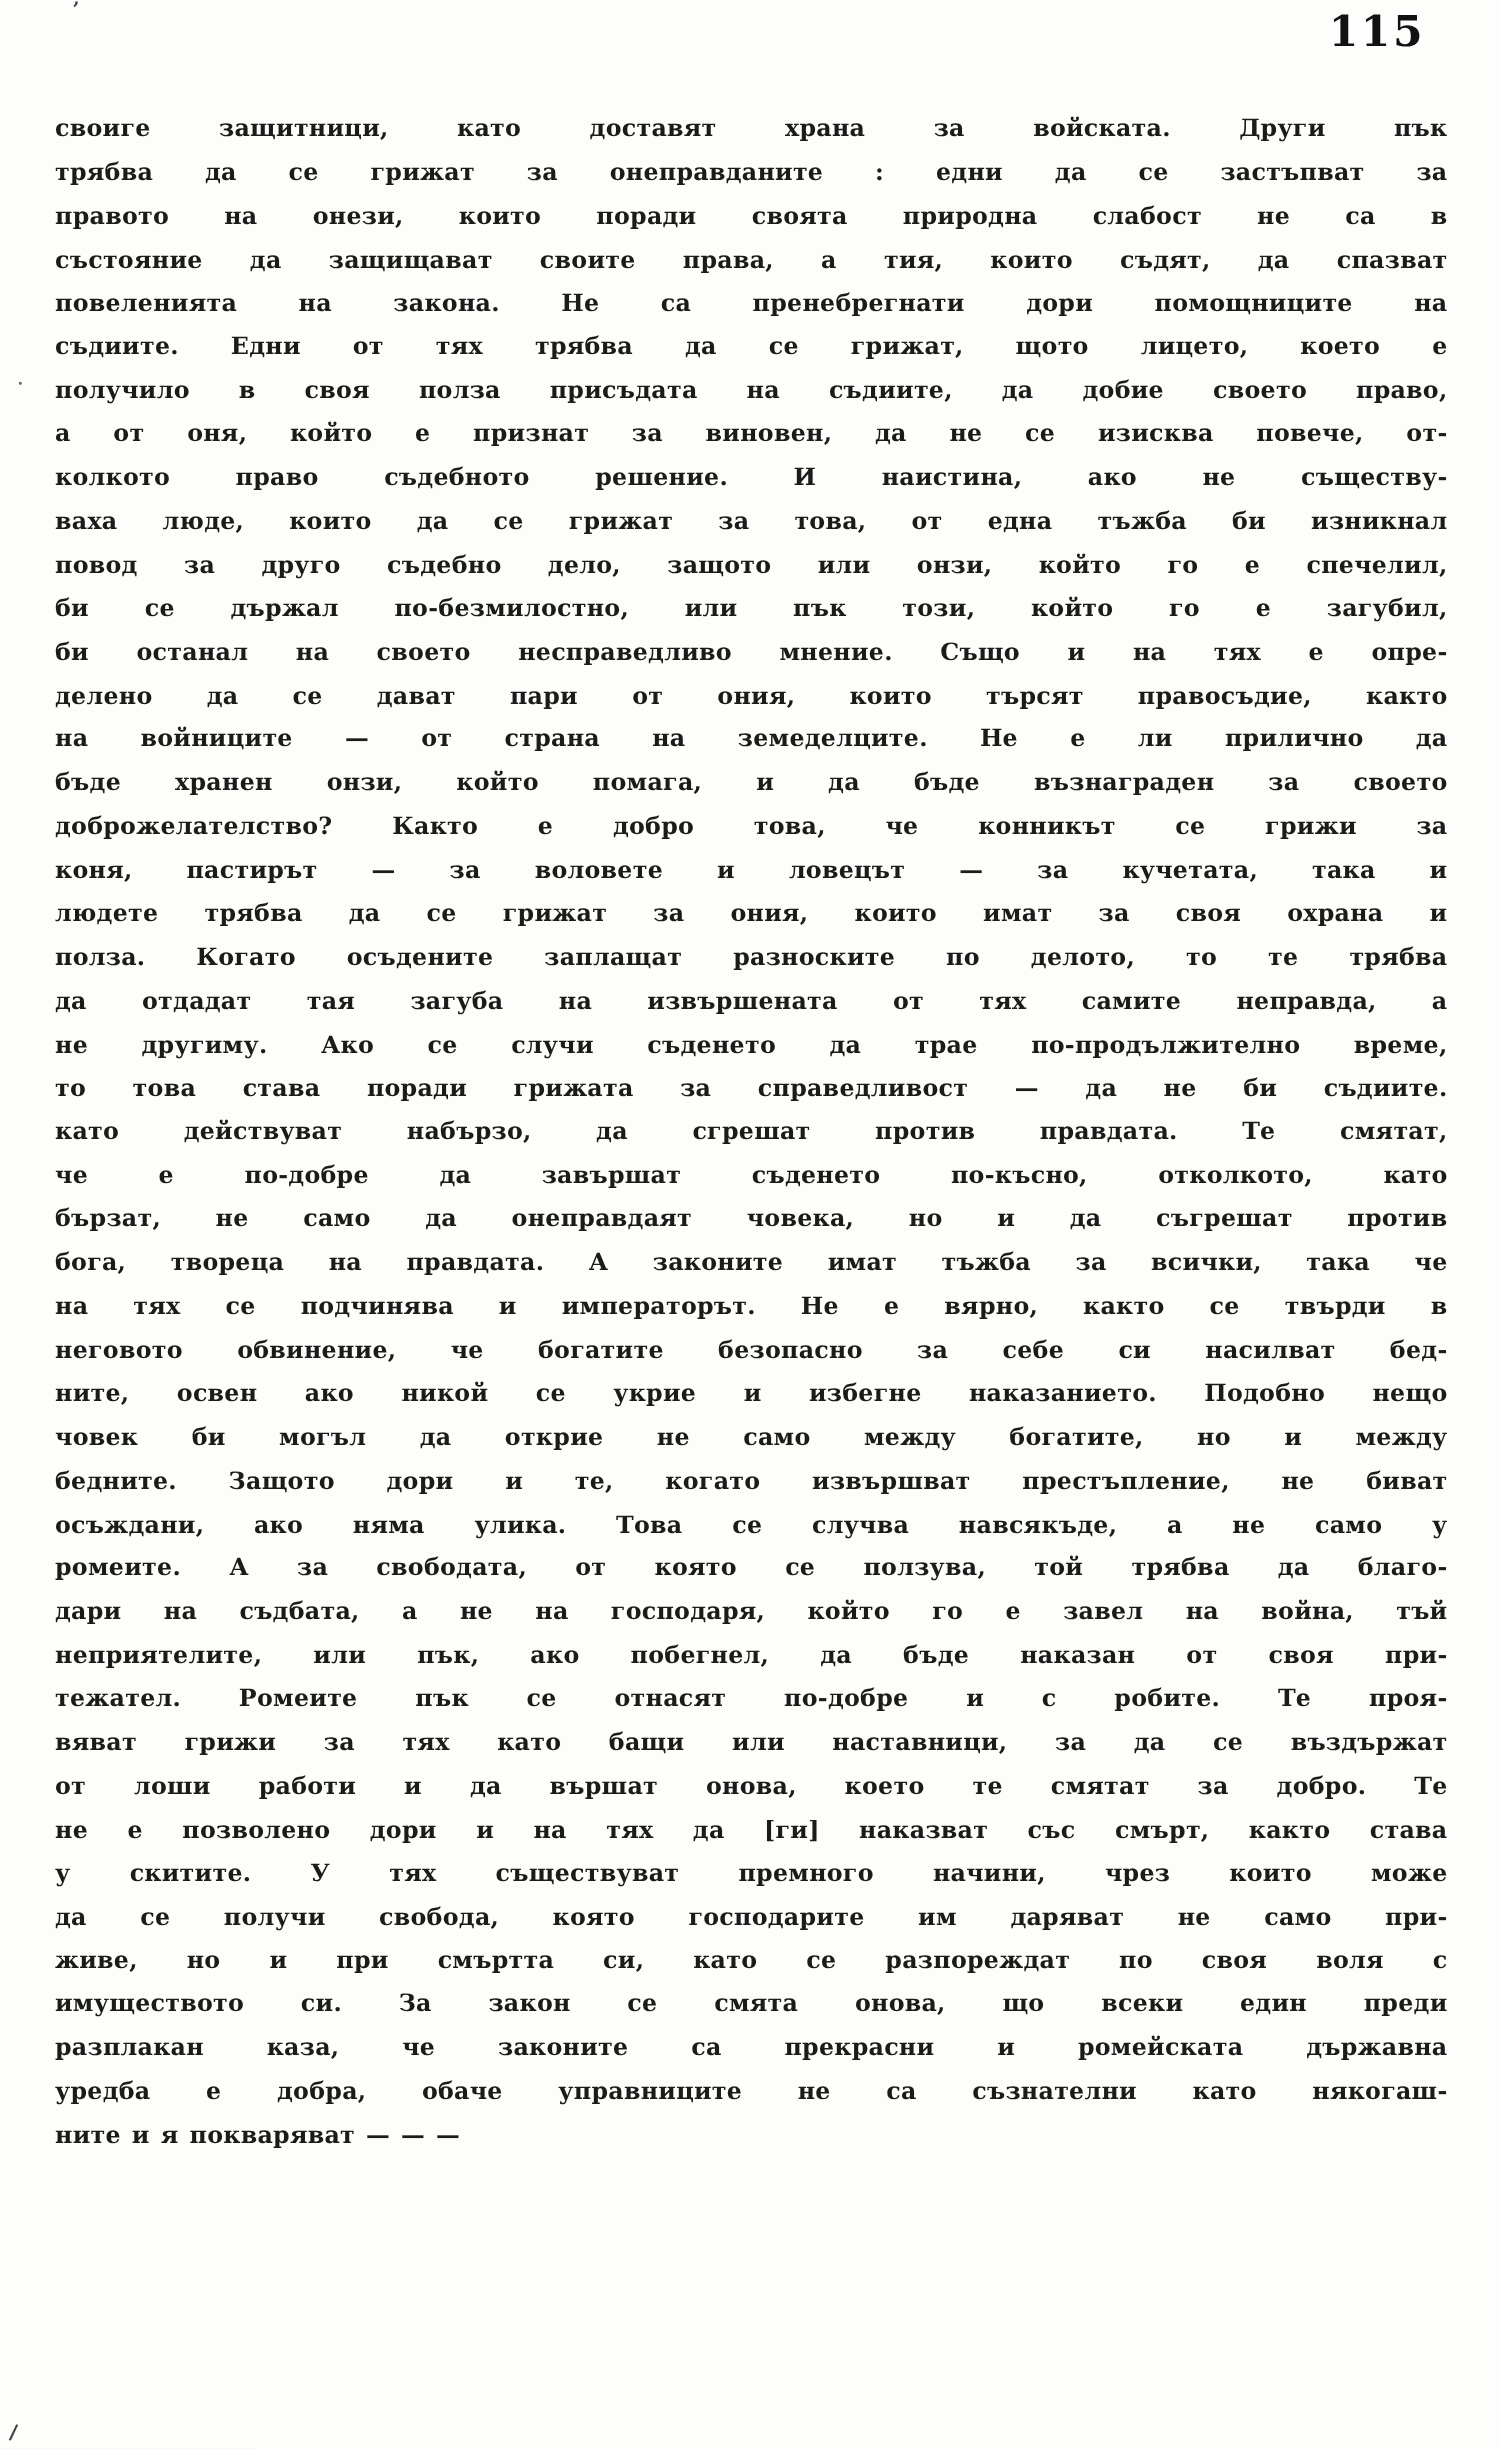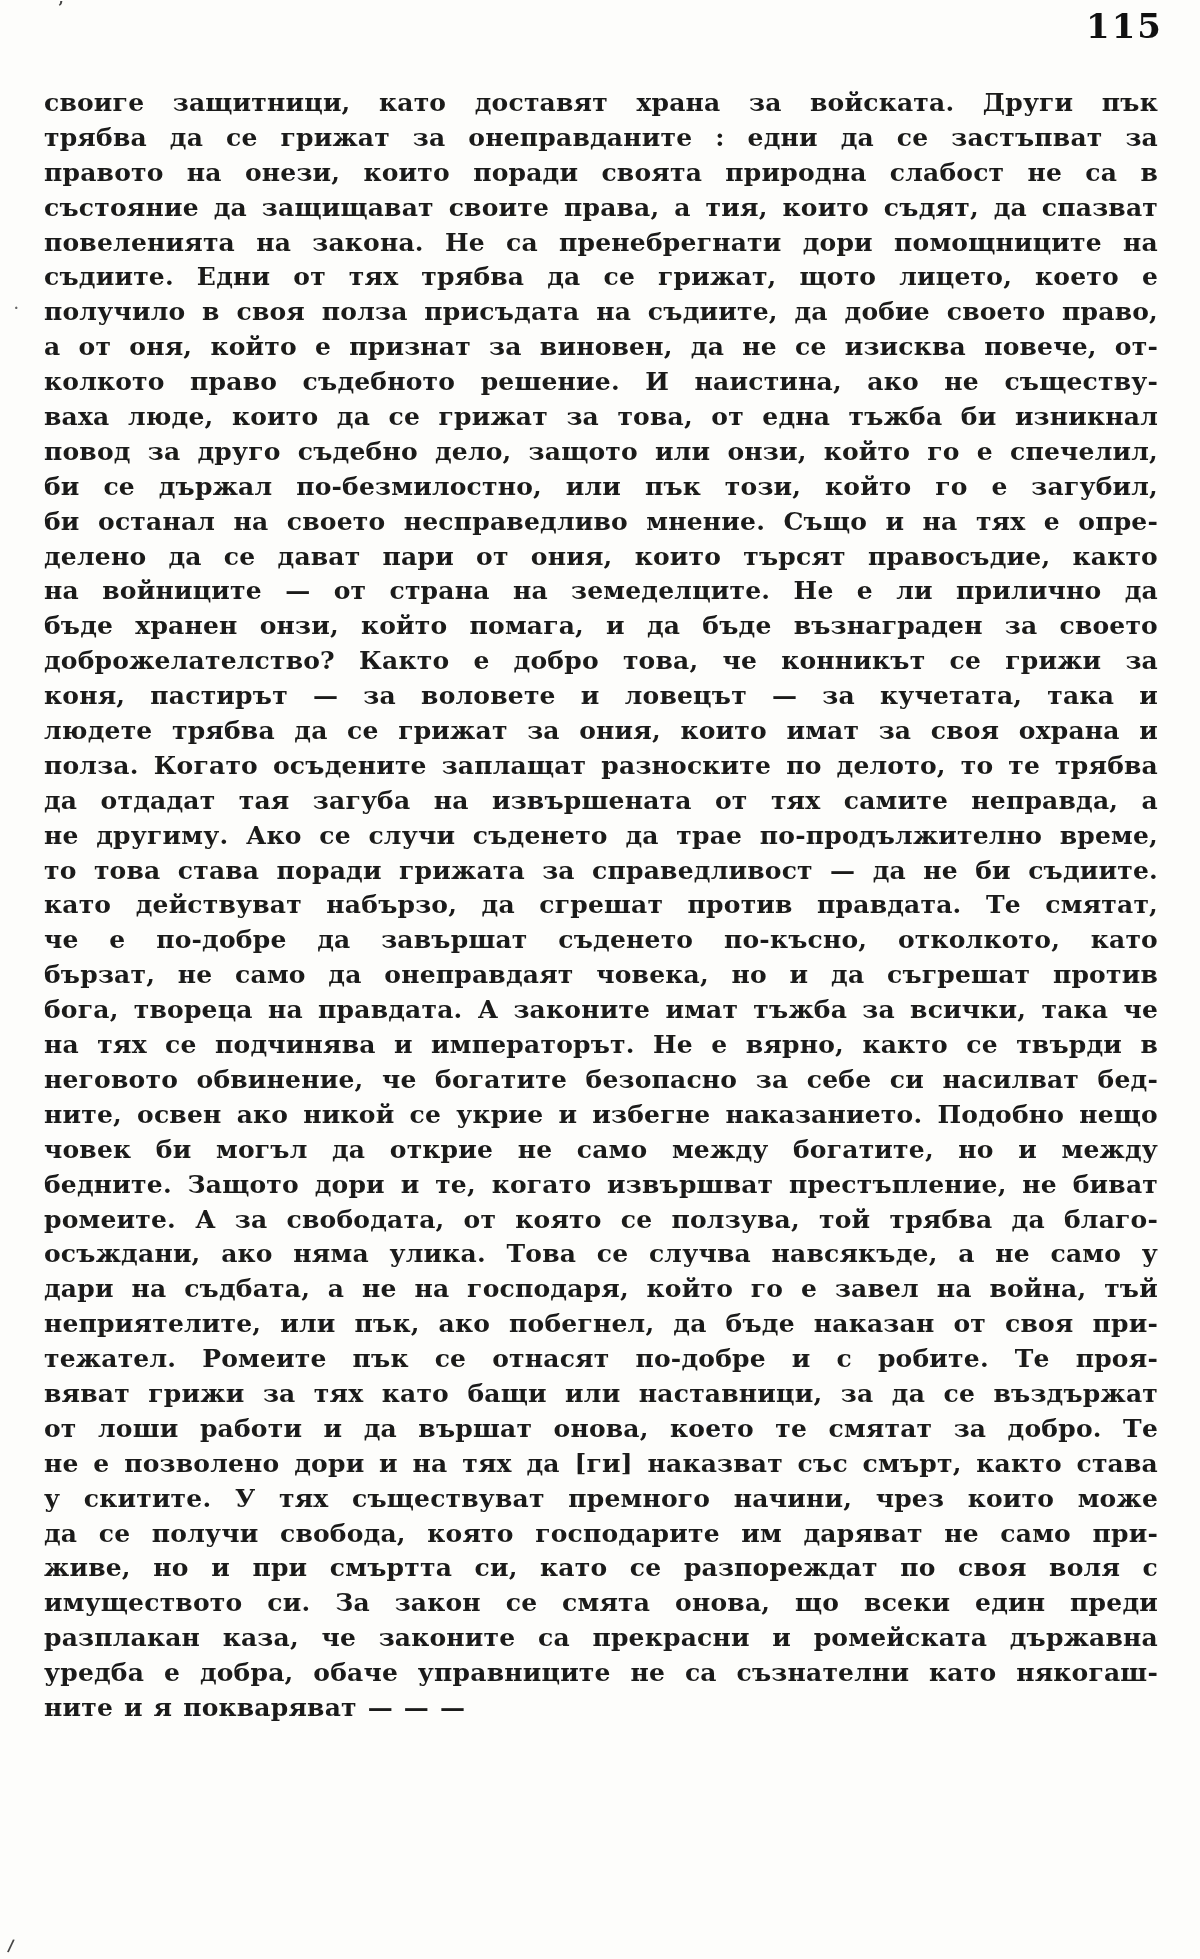--- a/index.html
+++ b/index.html
@@ -12,34 +12,34 @@
     width: 1200px;
     height: 1959px;
     background: #fdfdfb;
     overflow: hidden;
     font-family: "DejaVu Serif", "Liberation Serif", serif;
     color: #151514;
   }
   .page-number {
     position: absolute;
     top: 6px;
-    right: 37px;
+    right: 60px;
     font-size: 34px;
     font-weight: bold;
     letter-spacing: 2px;
     color: #111;
   }
   .text-block {
     position: absolute;
     left: 44px;
     top: 86px;
     width: 1114px;
   }
   .line {
-    font-size: 25px;
+    font-size: 19px;
     font-weight: bold;
     line-height: 34.9px;
     height: 34.9px;
     text-align: justify;
     text-align-last: justify;
     white-space: normal;
     letter-spacing: 0.2px;
     word-spacing: 2px;
     color: #1b1b1a;
   }
@@ -93,22 +93,22 @@
     <div class="line">то това става поради грижата за справедливост — да не би съдиите.</div>
     <div class="line">като действуват набързо, да сгрешат против правдата. Те смятат,</div>
     <div class="line">че е по-добре да завършат съденето по-късно, отколкото, като</div>
     <div class="line">бързат, не само да онеправдаят човека, но и да съгрешат против</div>
     <div class="line">бога, твореца на правдата. А законите имат тъжба за всички, така че</div>
     <div class="line">на тях се подчинява и императорът. Не е вярно, както се твърди в</div>
     <div class="line">неговото обвинение, че богатите безопасно за себе си насилват бед-</div>
     <div class="line">ните, освен ако никой се укрие и избегне наказанието. Подобно нещо</div>
     <div class="line">човек би могъл да открие не само между богатите, но и между</div>
     <div class="line">бедните. Защото дори и те, когато извършват престъпление, не биват</div>
+    <div class="line">осъждани, ако няма улика. Това се случва навсякъде, а не само у</div>
     <div class="line">ромеите. А за свободата, от която се ползува, той трябва да благо-</div>
-    <div class="line">осъждани, ако няма улика. Това се случва навсякъде, а не само у</div>
     <div class="line">дари на съдбата, а не на господаря, който го е завел на война, тъй</div>
     <div class="line">неприятелите, или пък, ако побегнел, да бъде наказан от своя при-</div>
     <div class="line">тежател. Ромеите пък се отнасят по-добре и с робите. Те проя-</div>
     <div class="line">вяват грижи за тях като бащи или наставници, за да се въздържат</div>
     <div class="line">от лоши работи и да вършат онова, което те смятат за добро. Те</div>
     <div class="line">не е позволено дори и на тях да [ги] наказват със смърт, както става</div>
     <div class="line">у скитите. У тях съществуват премного начини, чрез които може</div>
     <div class="line">да се получи свобода, която господарите им даряват не само при-</div>
     <div class="line">живе, но и при смъртта си, като се разпореждат по своя воля с</div>
     <div class="line">имуществото си. За закон се смята онова, що всеки един преди</div>

